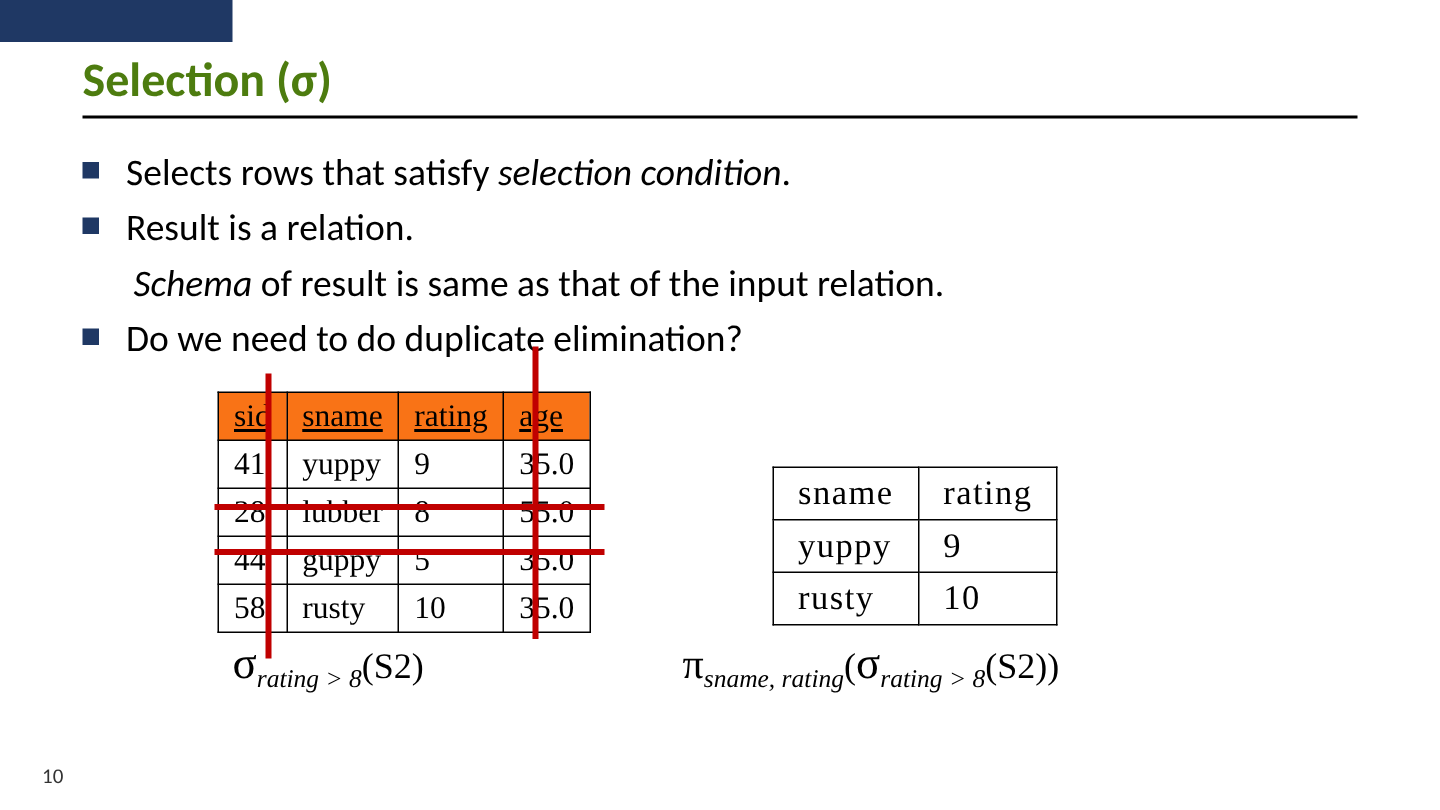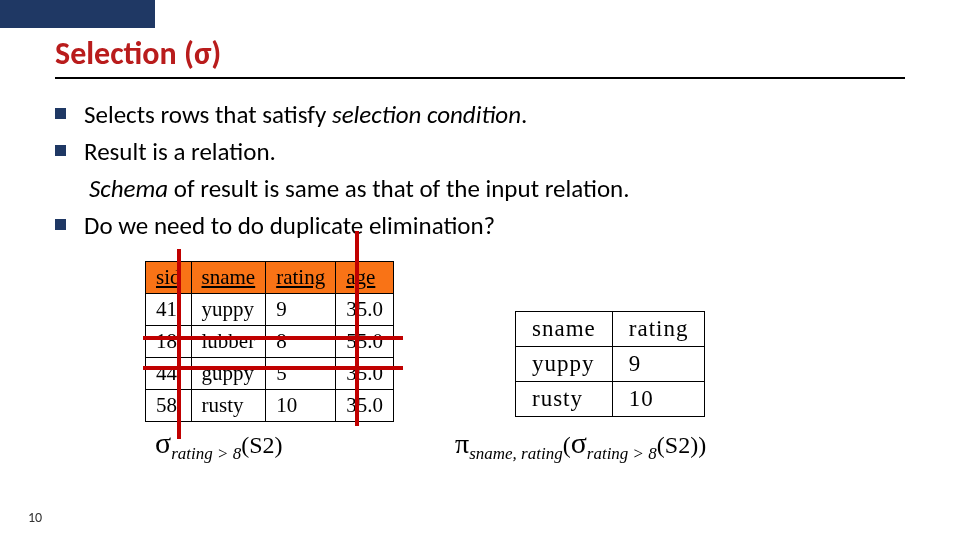--- a/index.html
+++ b/index.html
@@ -16,21 +16,21 @@
     width: 155px;
     height: 28px;
     background: #1f3864;
   }
   .title-wrap {
     padding: 6px 55px 0 55px;
   }
   .title {
     font-size: 32px;
     font-weight: bold;
-    color: #b91c1c;
+    color: #4d7c0f;
     padding-bottom: 2px;
   }
   .title-rule {
     border: 0;
     border-top: 2px solid #000;
     margin: 2px 0 0 0;
   }
   .content {
     padding: 18px 55px 0 55px;
   }
@@ -195,21 +195,21 @@
           <th>rating</th>
           <th>age</th>
         </tr>
         <tr>
           <td>41</td>
           <td>yuppy</td>
           <td>9</td>
           <td>35.0</td>
         </tr>
         <tr>
-          <td>18</td>
+          <td>28</td>
           <td>lubber</td>
           <td>8</td>
           <td>55.0</td>
         </tr>
         <tr>
           <td>44</td>
           <td>guppy</td>
           <td>5</td>
           <td>35.0</td>
         </tr>

